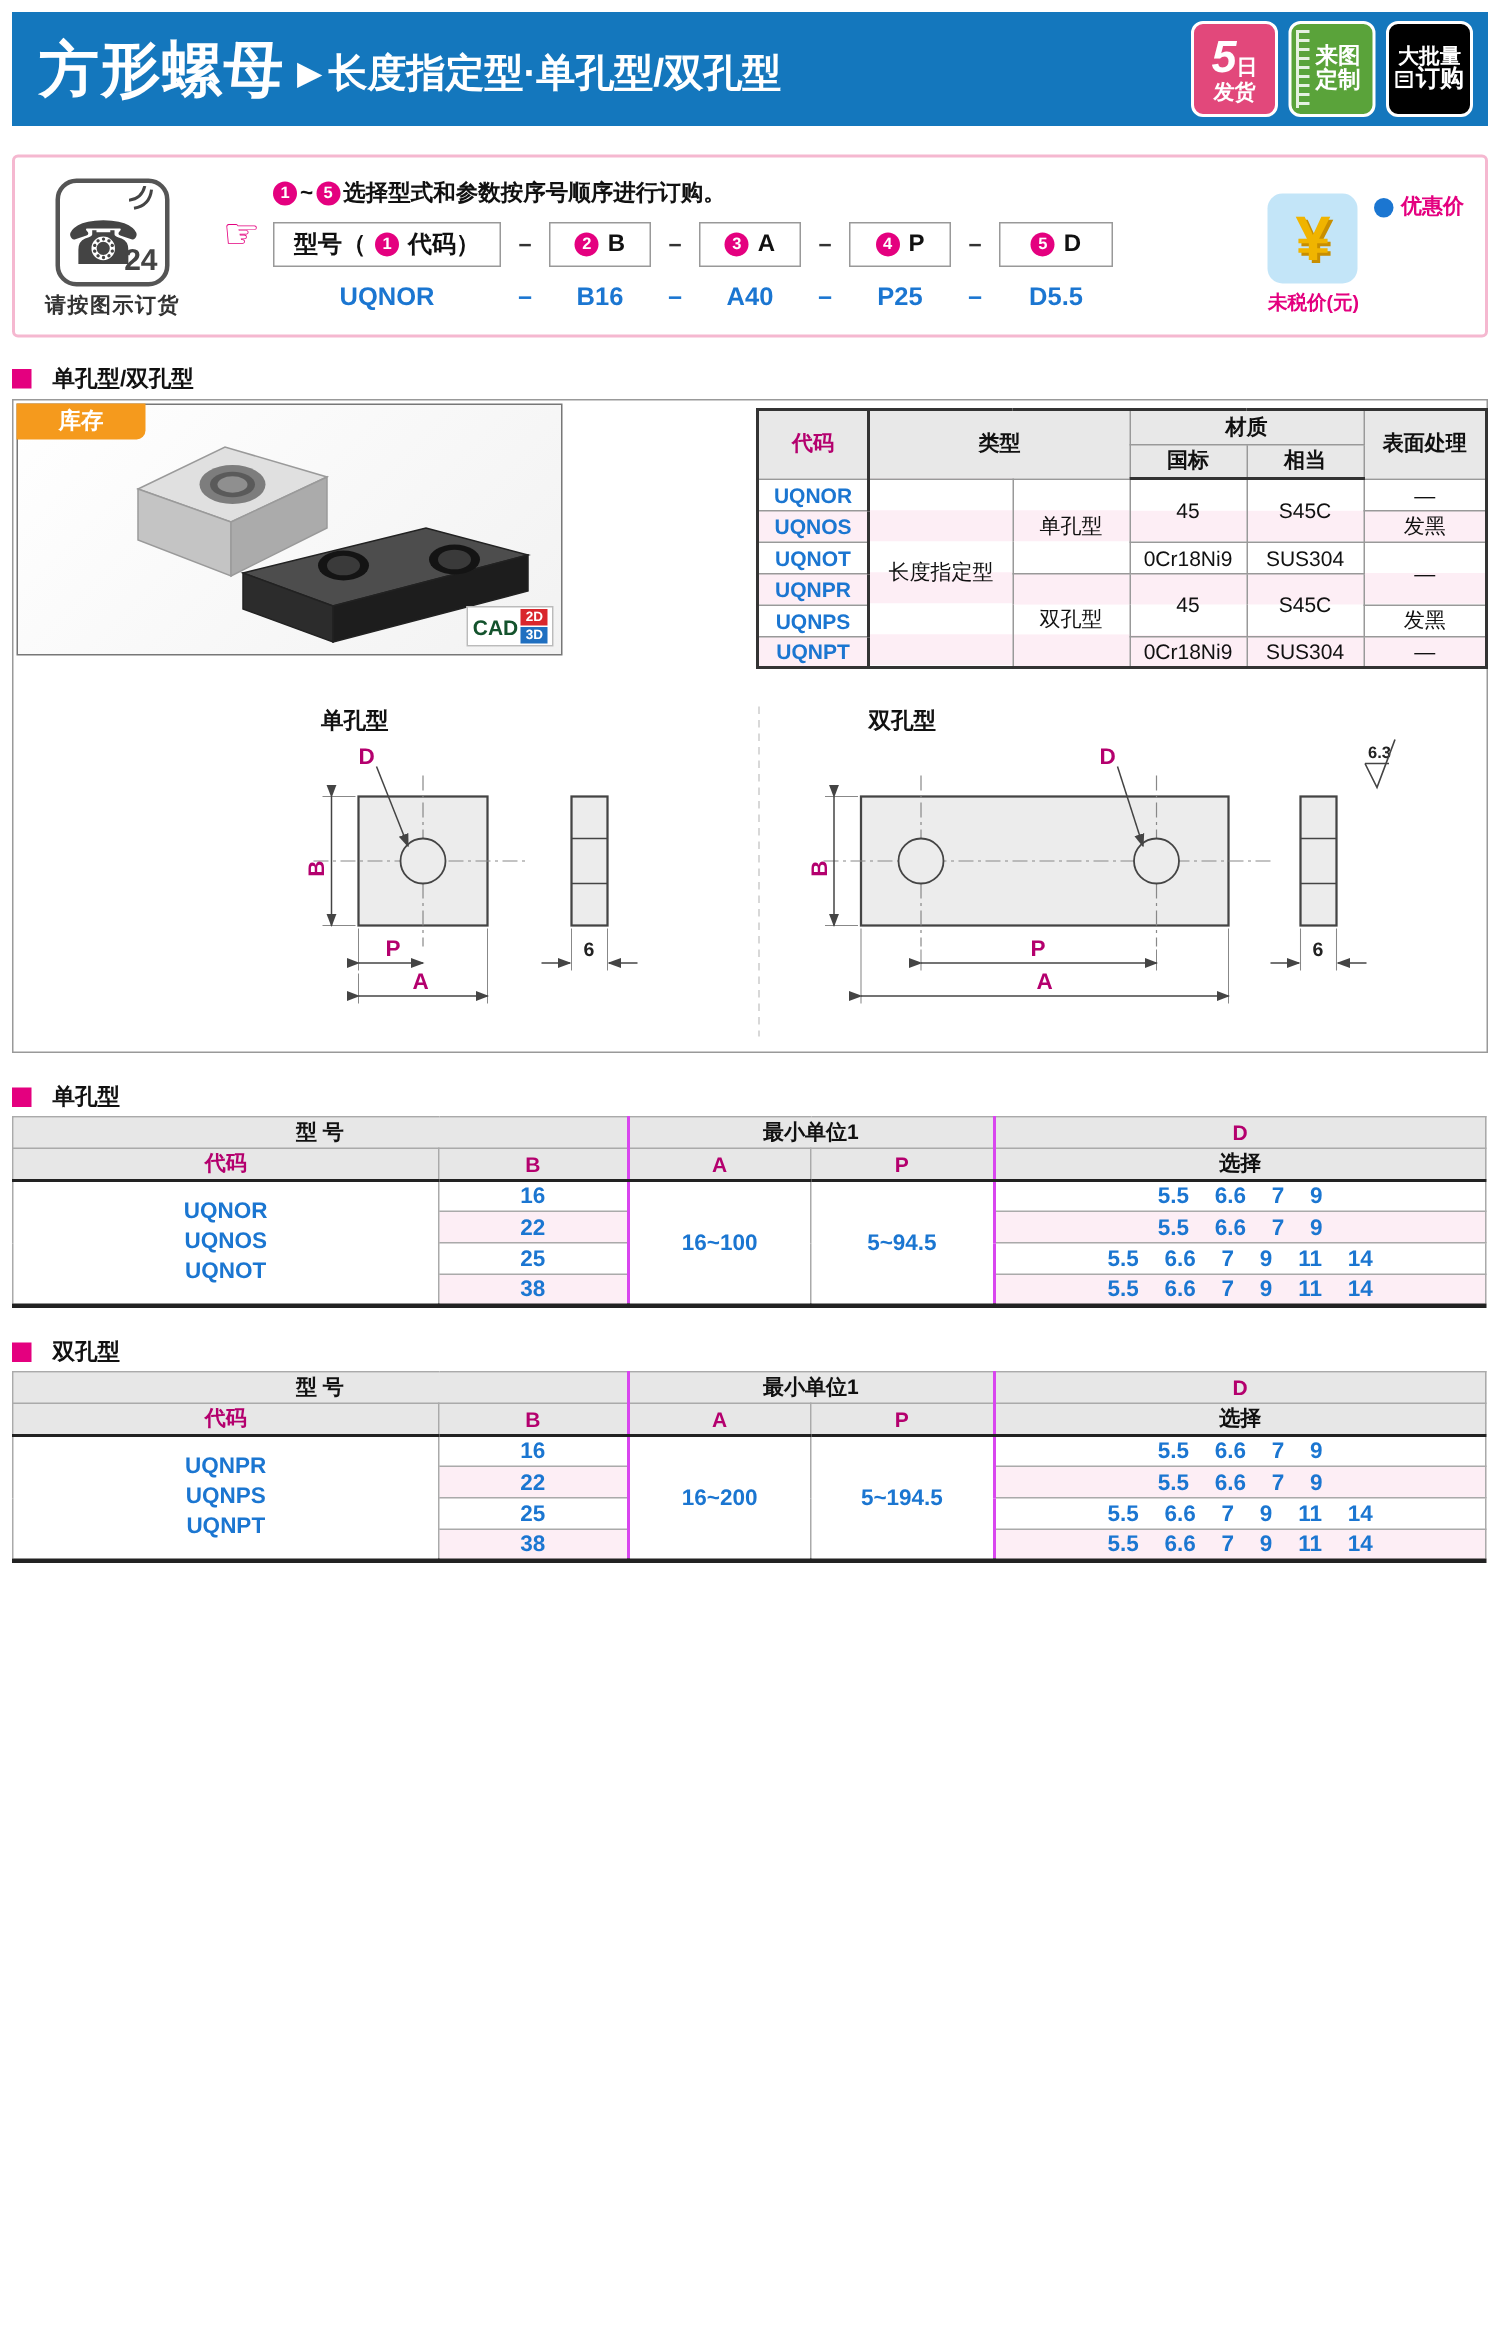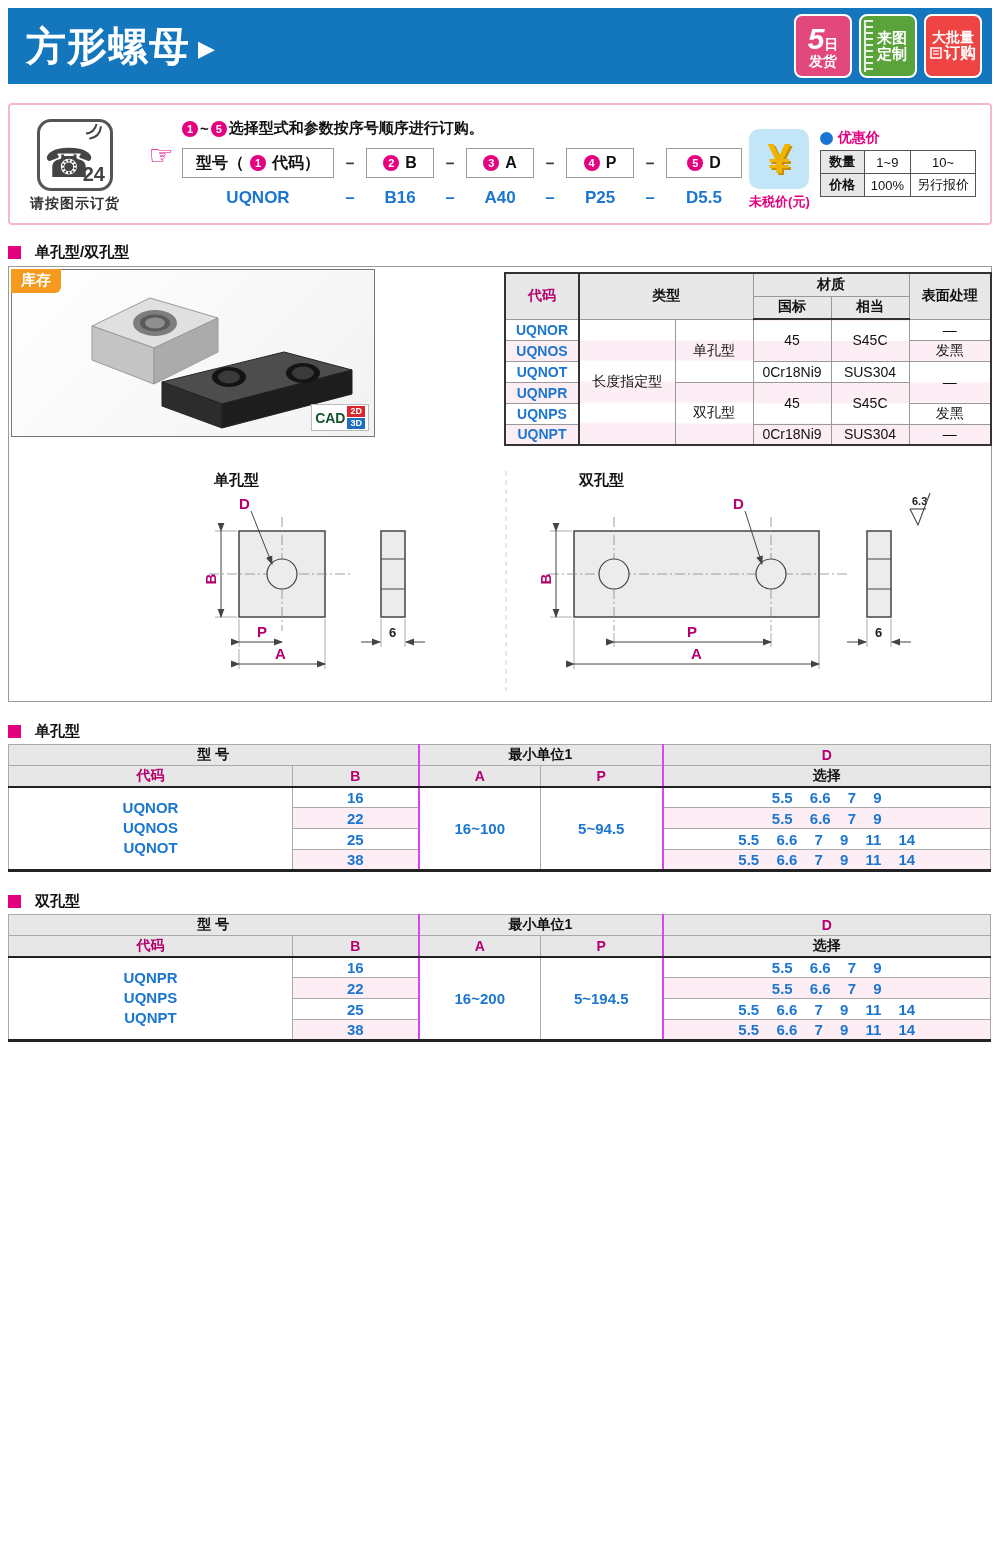--- a/index.html
+++ b/index.html
@@ -18,21 +18,21 @@
   .title-arrow { color:#fff; font-size:22px; margin:6px 4px 0 8px; }
   .title-sub { color:#fff; font-weight:bold; font-size:26px; margin-top:4px; }
   .badges { margin-left:auto; display:flex; gap:7px; }
   .badge {
     width:58px; height:64px; border:2px solid #fff; border-radius:8px;
     color:#fff; display:flex; flex-direction:column; align-items:center; justify-content:center;
     font-weight:bold; line-height:1.05; position:relative;
   }
   .badge-pink { background:#e2487b; }
   .badge-green { background:#5aa33a; }
-  .badge-purple { background:#ef4444; }
+  .badge-purple { background:#000000; }
   .b-row { display:flex; align-items:flex-end; }
   .b-big { font-size:30px; font-style:italic; }
   .b-small { font-size:14px; margin-bottom:3px; }
   .b-bot { font-size:14px; }
   .ruler {
     position:absolute; left:3px; top:4px; bottom:4px; width:9px;
     background:repeating-linear-gradient(to bottom,#fff 0 2px,transparent 2px 6px);
     border-left:2px solid #fff; opacity:.85;
   }
   .badge-green .b-line { font-size:15px; margin-left:8px; }
@@ -101,21 +101,21 @@
   .main-box {
     position:absolute; left:8px; top:266px; width:984px; height:436px;
     border:1px solid #999; background:#fff;
   }
   .photo-box {
     position:absolute; left:2px; top:2px; width:364px; height:168px;
     border:1px solid #777; background:linear-gradient(135deg,#ffffff 0%,#f2f2f2 100%);
   }
   .stock-tag {
     position:absolute; left:-1px; top:-1px; background:#f59a1d; color:#fff;
-    font-size:15px; font-weight:bold; padding:2px 10px 3px; border-radius:0 0 6px 0;
+    font-size:15px; font-weight:bold; padding:2px 28px 3px; border-radius:0 0 6px 0;
   }
   .cad-badge {
     position:absolute; right:5px; bottom:5px; display:flex; align-items:center;
     border:1px solid #bbb; background:#fff; padding:1px 3px; gap:2px;
   }
   .cad-txt { font-weight:bold; font-size:14px; color:#14532d; }
   .cad-stack { display:flex; flex-direction:column; gap:1px; }
   .cad-2d,.cad-3d { color:#fff; font-size:9px; font-weight:bold; padding:0 3px; line-height:11px; }
   .cad-2d { background:#d9262c; }
   .cad-3d { background:#1f6fc0; }
@@ -164,20 +164,21 @@
   td.m4 { background:linear-gradient(to bottom,#fff 0 25%,#fdeef5 25% 50%,#fff 50% 75%,#fdeef5 75% 100%); }
   tr.sr-p td { background:#fdeef5; }
   tr.sr-w td { background:#fff; }
 </style>
 </head>
 <body>
 
 <div class="header-band">
   <span class="title-main">方形螺母</span>
   <span class="title-arrow">▶</span>
+  <span class="title-sub">长度指定型·单孔型/双孔型</span>
   <div class="badges">
     <div class="badge badge-pink">
       <span class="b-row">
         <span class="b-big">5</span>
         <span class="b-small">日</span>
       </span>
       <span class="b-bot">发货</span>
     </div>
     <div class="badge badge-green">
       <span class="ruler"></span>
@@ -260,34 +261,20 @@
       <div class="yen-box">
         <span class="yen-sign">¥</span>
       </div>
       <div class="tax-note">未税价(元)</div>
     </div>
     <div class="price-wrap">
       <div class="price-head">
         <span class="dot"></span>
         <span class="price-title">优惠价</span>
       </div>
-      <table class="price-table">
-        <tbody>
-            <tr>
-          <td class="plabel">数量</td>
-          <td>1~9</td>
-          <td>10~</td>
-        </tr>
-        <tr>
-          <td class="plabel">价格</td>
-          <td>100%</td>
-          <td>另行报价</td>
-        </tr>
-      </tbody>
-        </table>
     </div>
   </div>
 </div>
 
 <div class="sec-label" style="top:243px;">
   <span class="sec-sq"></span>
   <span class="sec-txt">单孔型/双孔型</span>
 </div>
 
 <div class="main-box">

